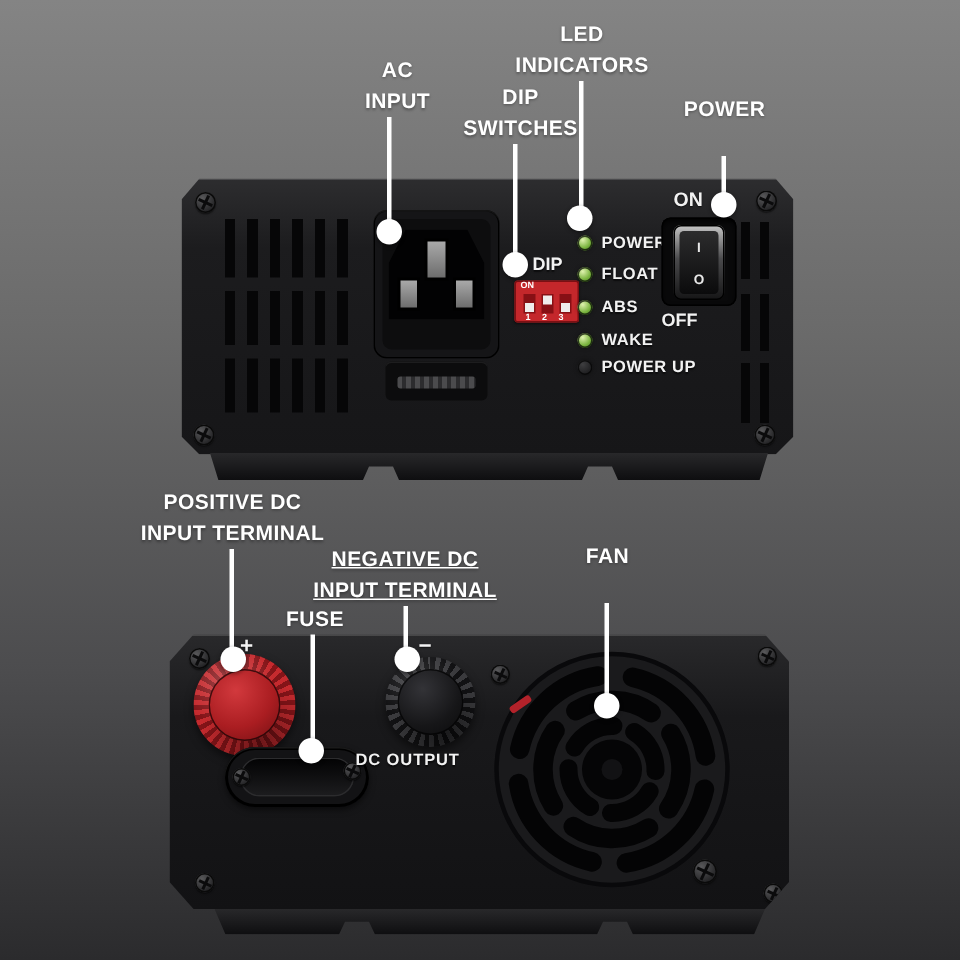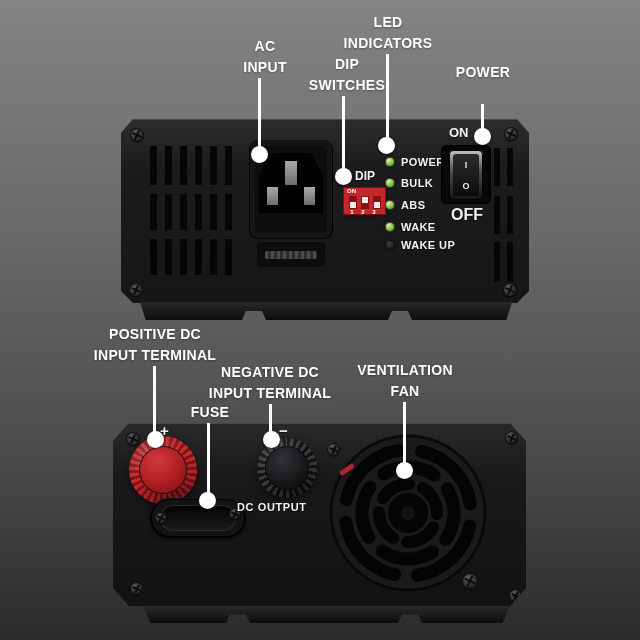--- a/index.html
+++ b/index.html
@@ -102,26 +102,25 @@
     <div>POWER</div>
   </div>
 
   <div class="co-label" style="left:75px;top:324px;width:160px;">
     <div>POSITIVE DC</div>
     <div>INPUT TERMINAL</div>
   </div>
   <div class="co-label" style="left:170px;top:402px;width:80px;">
     <div>FUSE</div>
   </div>
-  <div class="co-label" style="left:190px;top:362px;width:160px;">
+  <div class="co-label" style="left:190px;top:362px;width:160px;text-decoration:underline;">
     <div>NEGATIVE DC</div>
     <div>INPUT TERMINAL</div>
   </div>
   <div class="co-label" style="left:345px;top:360px;width:120px;">
-    <div>VENTILATION</div>
     <div>FAN</div>
   </div>
 
   <div class="panel" style="left:121px;top:119px;width:408px;height:184px;
        clip-path:polygon(12px 0,396px 0,408px 14px,408px 172px,396px 184px,12px 184px,0 172px,0 14px);">
 
     <div class="screw" style="left:9px;top:9px;width:14px;height:14px;"></div>
     <div class="screw" style="left:383px;top:8px;width:14px;height:14px;"></div>
     <div class="screw" style="left:8px;top:164px;width:14px;height:14px;"></div>
     <div class="screw" style="left:382px;top:164px;width:14px;height:14px;"></div>
@@ -161,45 +160,45 @@
         </div>
       <div class="dip-nums">1 2 3</div>
     </div>
 
     <div class="led-row" style="left:264px;top:36px;">
       <span class="led-dot led-on"></span>
       <span class="led-label">POWER</span>
     </div>
     <div class="led-row" style="left:264px;top:57px;">
       <span class="led-dot led-on"></span>
-      <span class="led-label">BULK</span>
+      <span class="led-label">FLOAT</span>
     </div>
     <div class="led-row" style="left:264px;top:79px;">
       <span class="led-dot led-on"></span>
       <span class="led-label">ABS</span>
     </div>
     <div class="led-row" style="left:264px;top:101px;">
       <span class="led-dot led-on"></span>
       <span class="led-label">WAKE</span>
     </div>
     <div class="led-row" style="left:264px;top:119px;">
       <span class="led-dot led-off"></span>
-      <span class="led-label">WAKE UP</span>
+      <span class="led-label">POWER UP</span>
     </div>
 
     <div class="panel-text" style="left:328px;top:6px;font-size:13px;">ON</div>
     <div class="switch-recess" style="left:320px;top:26px;width:50px;height:59px;">
       <div class="rocker">
         <div class="rocker-face">
           <span>I</span>
           <span>O</span>
         </div>
       </div>
     </div>
-    <div class="panel-text" style="left:330px;top:87px;font-size:16px;">OFF</div>
+    <div class="panel-text" style="left:320px;top:87px;font-size:12px;">OFF</div>
   </div>
 
   <div class="flange" style="left:140px;top:302px;width:372px;height:18px;
        clip-path:polygon(0 0,100% 0,98.5% 100%,272px 100%,268px 50%,252px 50%,248px 100%,126px 100%,122px 50%,106px 50%,102px 100%,1.5% 100%);"></div>
 
   <div class="panel" style="left:113px;top:423px;width:413px;height:183px;
        background:linear-gradient(180deg,#29292b 0%,#19191b 30%,#121214 100%);
        clip-path:polygon(16px 0,397px 0,413px 18px,413px 165px,397px 183px,16px 183px,0 165px,0 18px);">
 
     <div class="screw" style="left:13px;top:9px;width:14px;height:14px;"></div>

